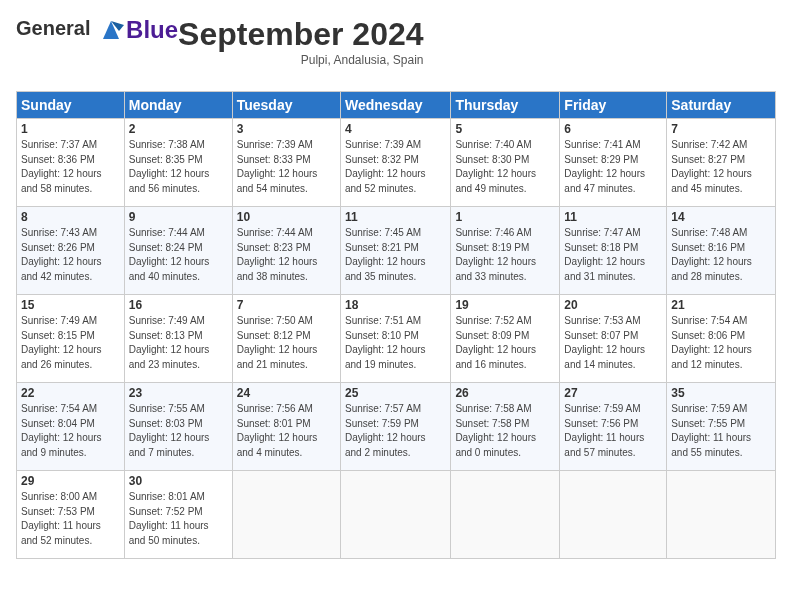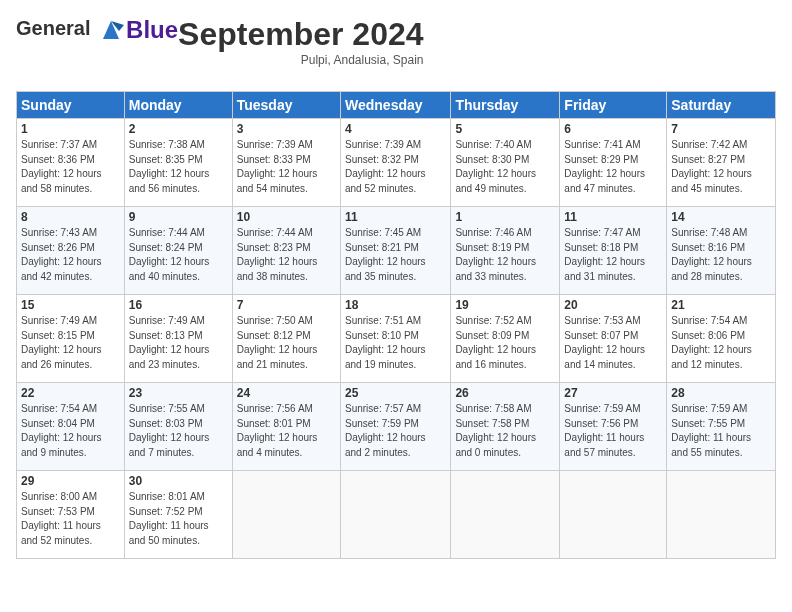--- a/index.html
+++ b/index.html
@@ -225,21 +225,21 @@
           </td>
           <td>
             <span class="day-num">26</span>
             <div class="day-info">Sunrise: 7:58 AM<br>Sunset: 7:58 PM<br>Daylight: 12 hours<br>and 0 minutes.</div>
           </td>
           <td>
             <span class="day-num">27</span>
             <div class="day-info">Sunrise: 7:59 AM<br>Sunset: 7:56 PM<br>Daylight: 11 hours<br>and 57 minutes.</div>
           </td>
           <td>
-            <span class="day-num">28</span>
+            <span class="day-num">35</span>
             <div class="day-info">Sunrise: 7:59 AM<br>Sunset: 7:55 PM<br>Daylight: 11 hours<br>and 55 minutes.</div>
           </td>
         </tr>
         <tr>
           <td>
             <span class="day-num">29</span>
             <div class="day-info">Sunrise: 8:00 AM<br>Sunset: 7:53 PM<br>Daylight: 11 hours<br>and 52 minutes.</div>
           </td>
           <td>
             <span class="day-num">30</span>

